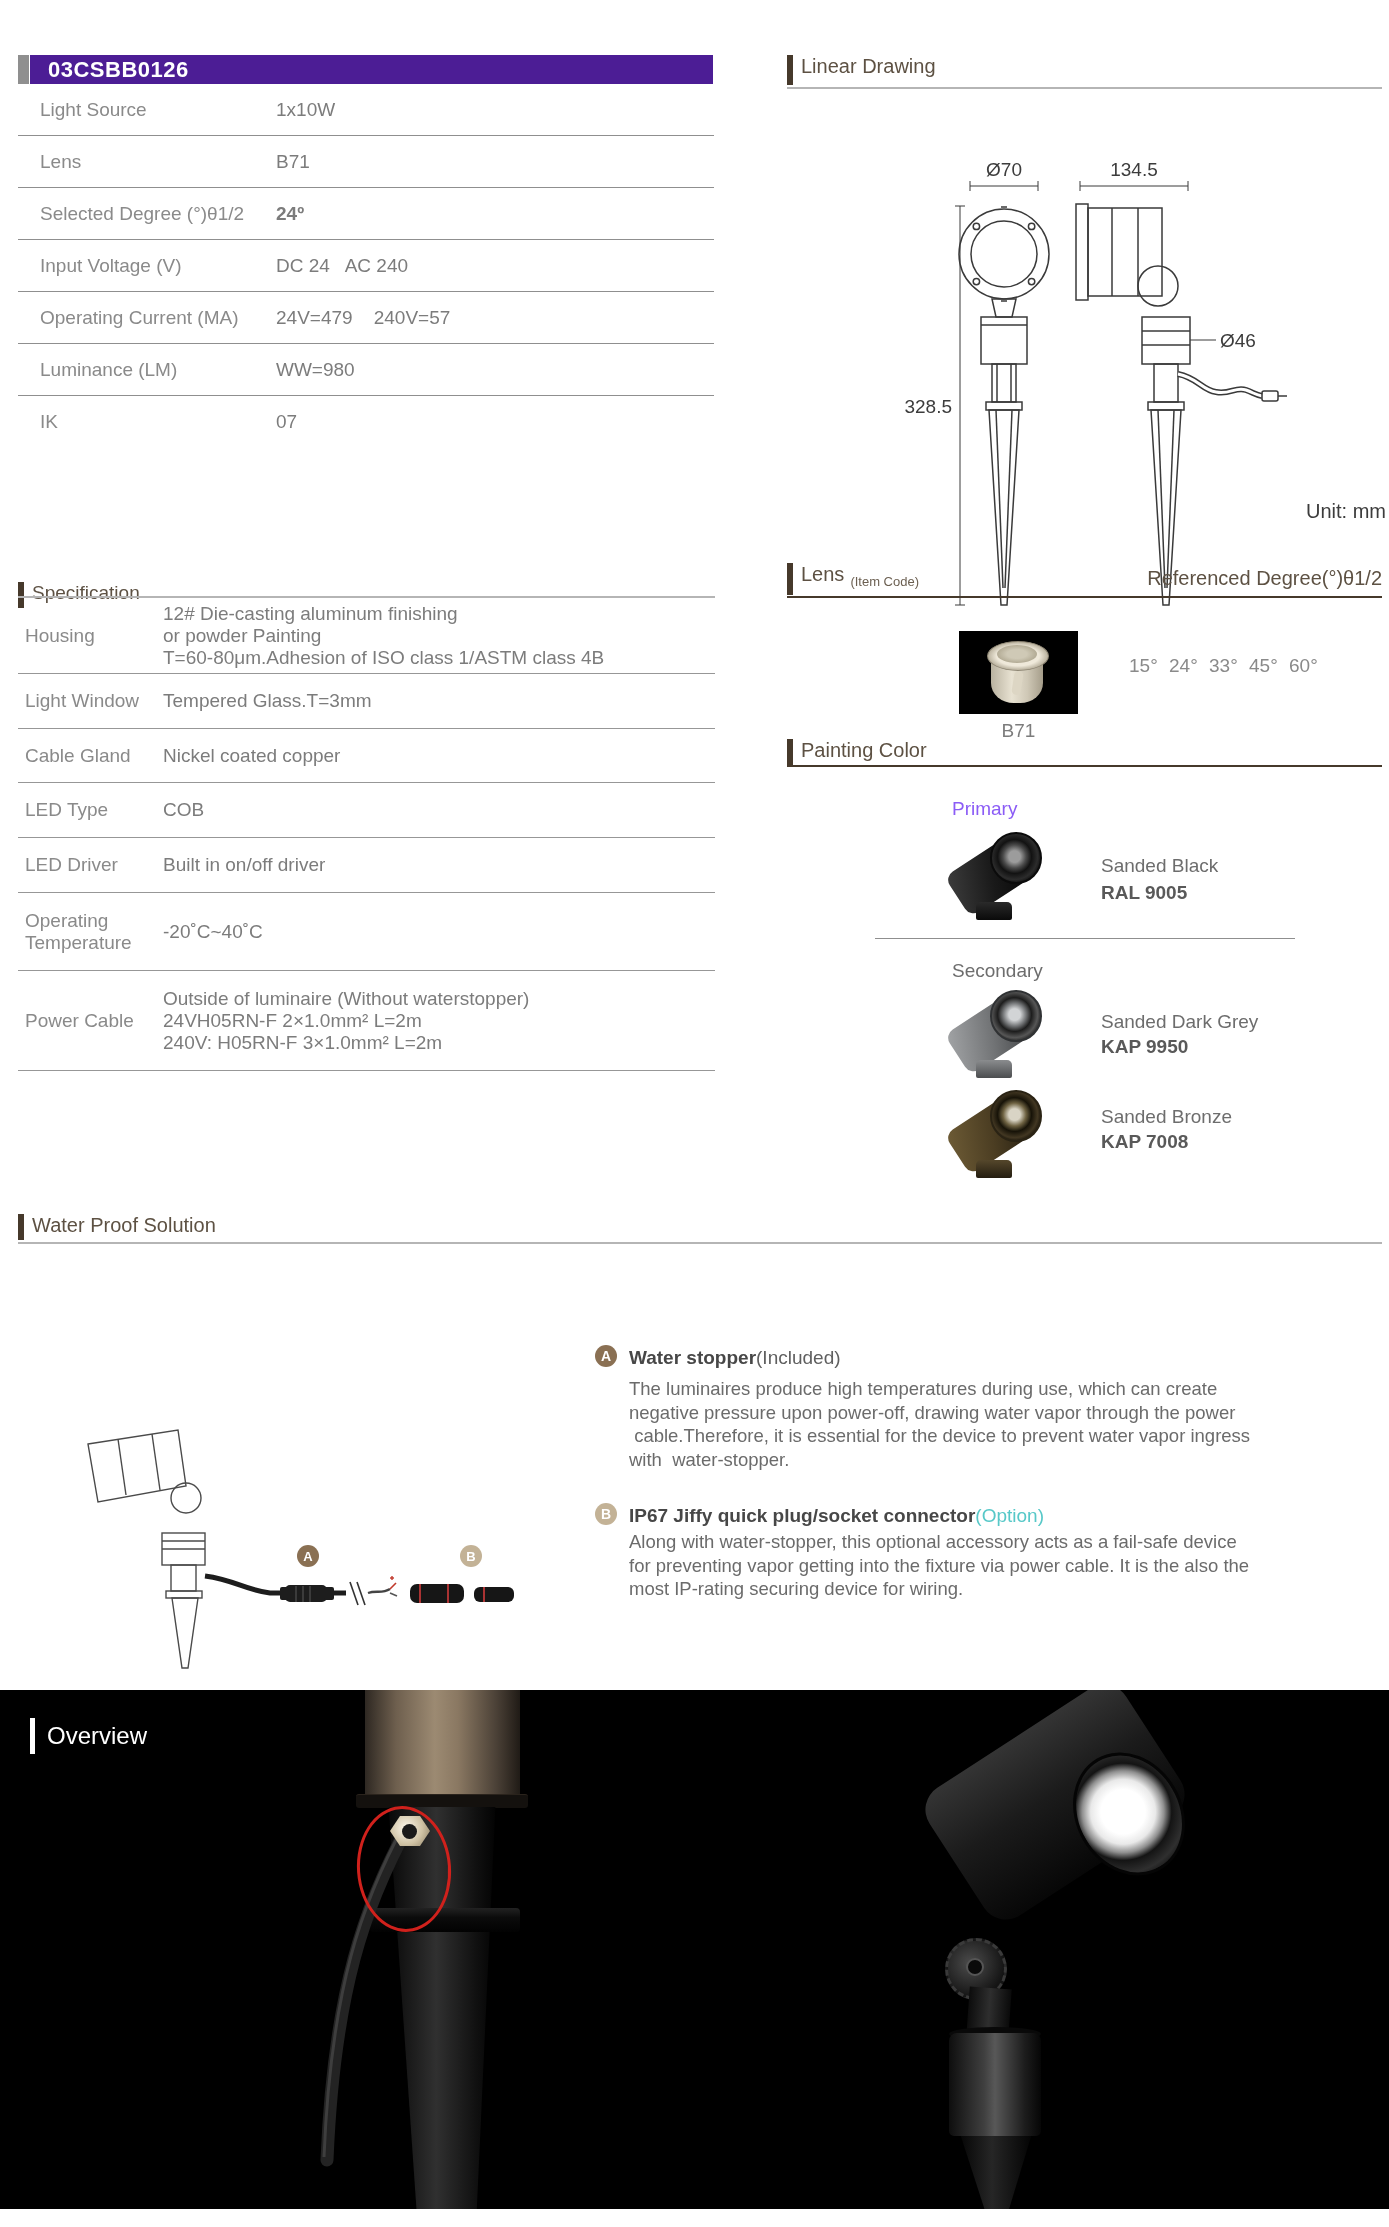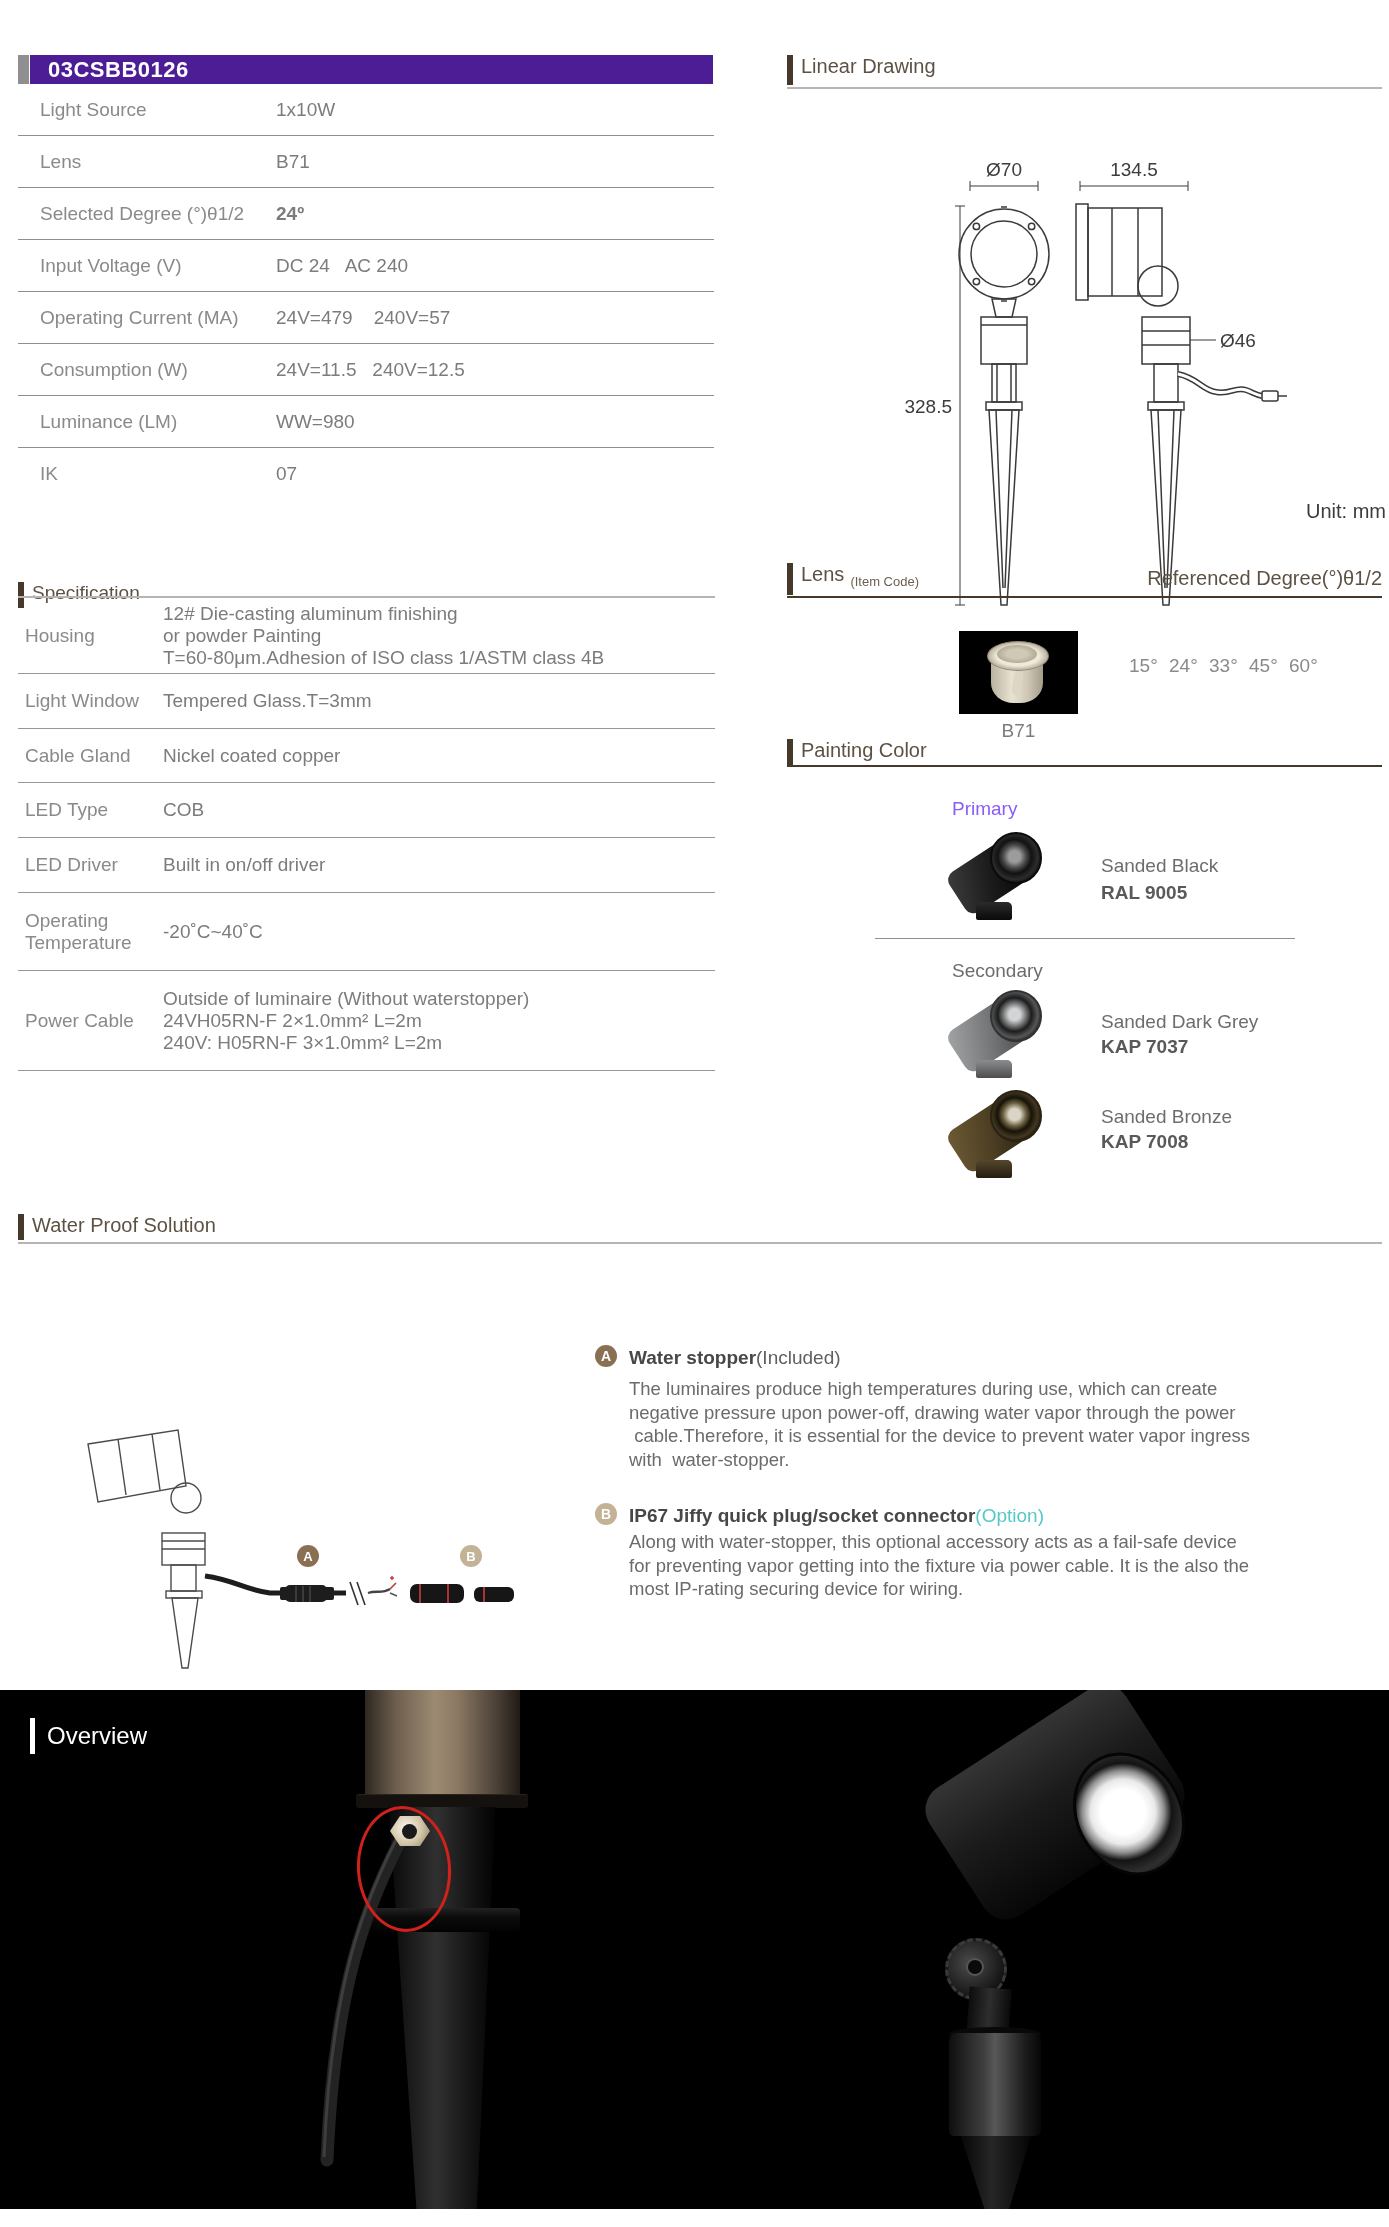--- a/index.html
+++ b/index.html
@@ -143,24 +143,20 @@
     </div>
     <div class="prow">
       <div class="plabel">Input Voltage (V)</div>
       <div class="pvalue pre">DC 24   AC 240</div>
     </div>
     <div class="prow">
       <div class="plabel">Operating Current (MA)</div>
       <div class="pvalue pre">24V=479    240V=57</div>
     </div>
     <div class="prow">
-      <div class="plabel">Consumption (W)</div>
-      <div class="pvalue pre">24V=11.5   240V=12.5</div>
-    </div>
-    <div class="prow">
       <div class="plabel">Luminance (LM)</div>
       <div class="pvalue pre">WW=980</div>
     </div>
     <div class="prow last">
       <div class="plabel">IK</div>
       <div class="pvalue pre">07</div>
     </div>
   </div>
 
   <div class="abs sec" style="left:787px;top:55px;height:30px;">
@@ -311,21 +307,21 @@
   <div class="abs pdivider" style="left:875px;top:938px;width:420px;"></div>
 
   <div class="abs" style="left:952px;top:960px;font-size:19px;color:#6d6d6d;">Secondary</div>
 
   <div class="abs spot v-grey" style="left:950px;top:990px;">
     <div class="sbody"></div>
       <div class="sface"></div>
       <div class="sbase"></div>
   </div>
   <div class="abs swatch-name" style="left:1101px;top:1011px;">Sanded Dark Grey</div>
-  <div class="abs swatch-code" style="left:1101px;top:1036px;">KAP 7037</div>
+  <div class="abs swatch-code" style="left:1101px;top:1036px;">KAP 9950</div>
 
   <div class="abs spot v-bronze" style="left:950px;top:1090px;">
     <div class="sbody"></div>
       <div class="sface"></div>
       <div class="sbase"></div>
   </div>
   <div class="abs swatch-name" style="left:1101px;top:1106px;">Sanded Bronze</div>
   <div class="abs swatch-code" style="left:1101px;top:1131px;">KAP 7008</div>
 
   <div class="abs sec" style="left:18px;top:1214px;height:26px;">

